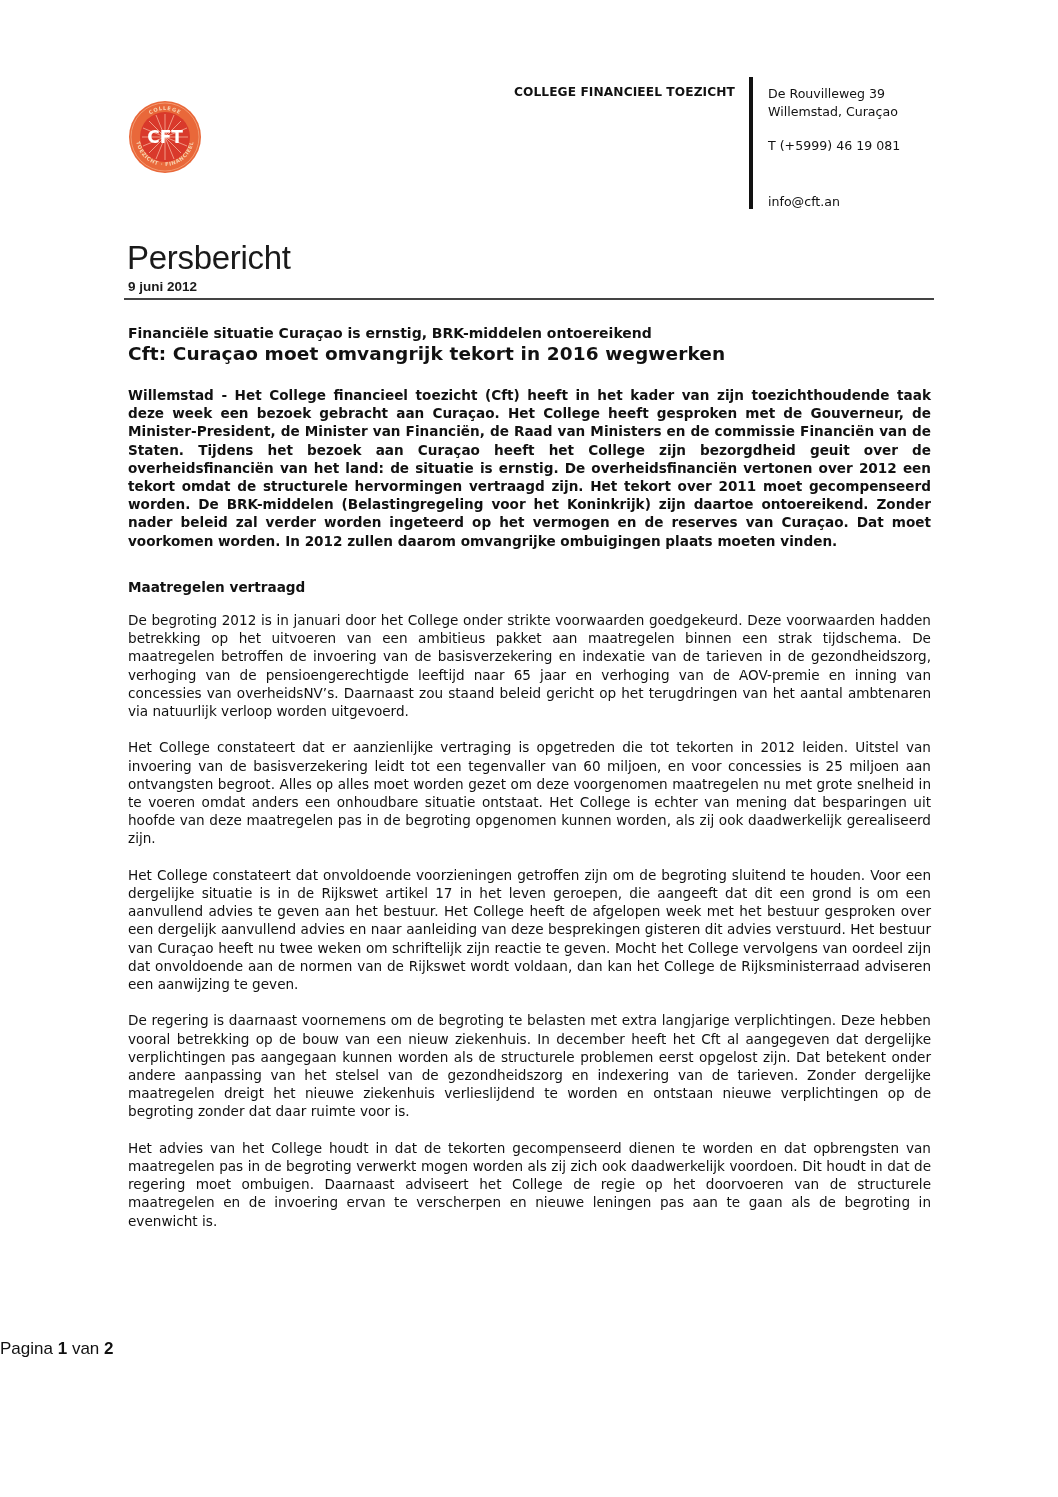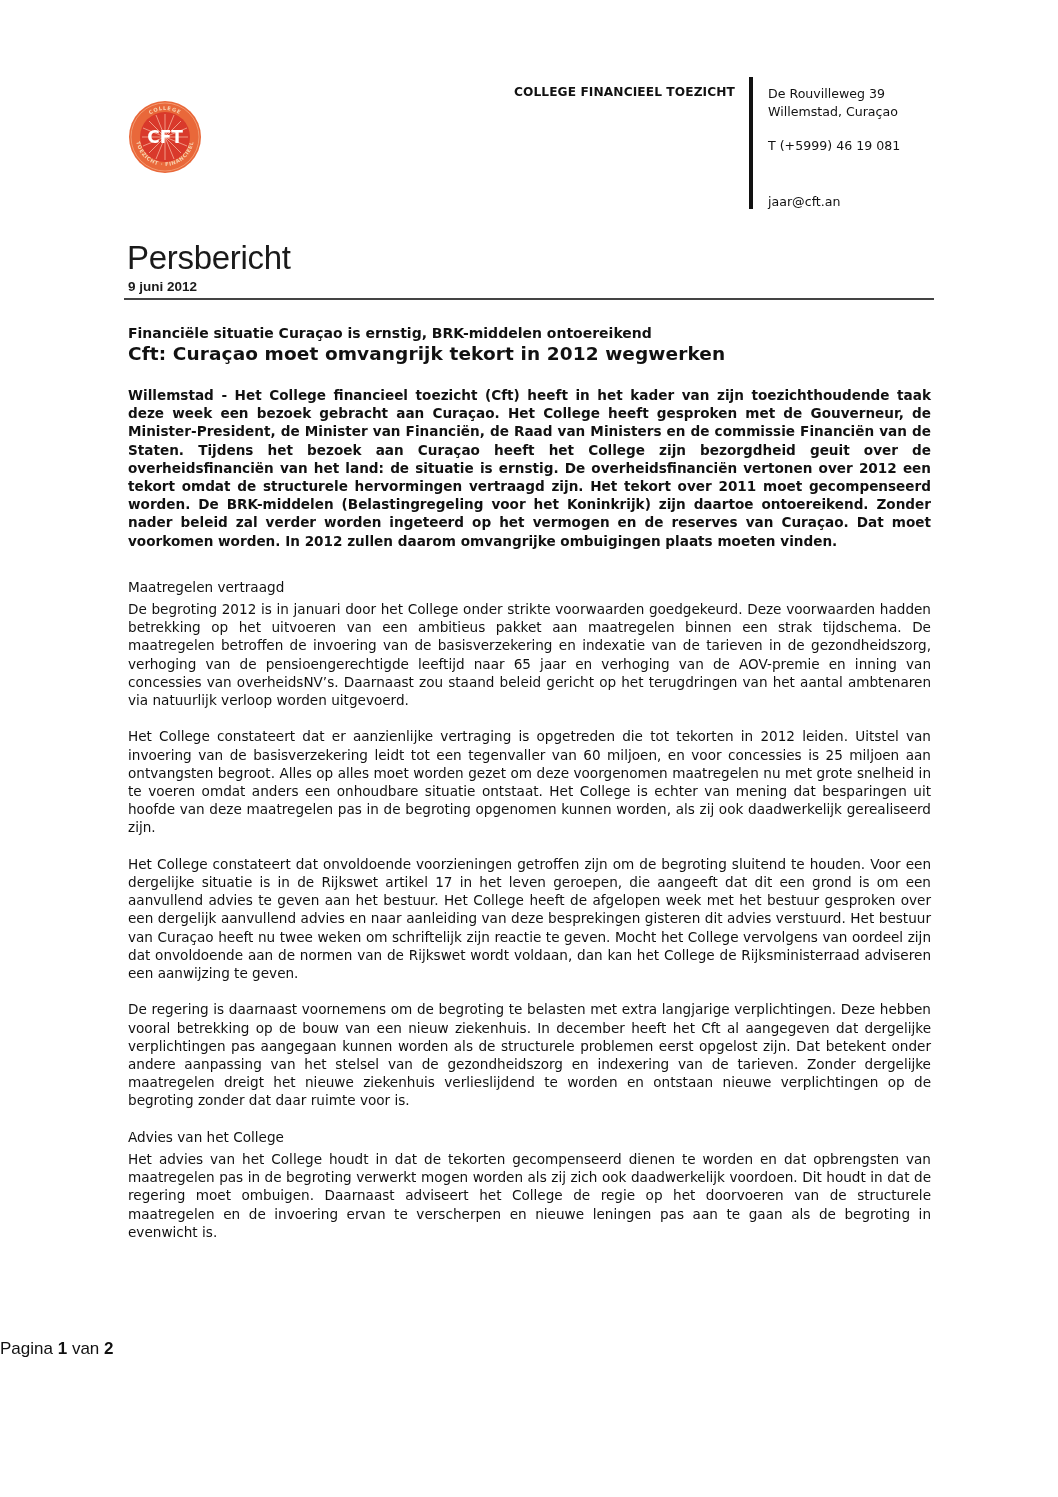--- a/index.html
+++ b/index.html
@@ -110,26 +110,26 @@
     .content p {
       margin: 0 0 18.2px 0;
       text-align: justify;
     }
     .content p.lead {
       font-weight: bold;
       margin-bottom: 28px;
     }
     .content h3 {
       font-size: 13.6px;
-      font-weight: normal;
+      font-weight: bold;
       margin: 0;
       line-height: 18.2px;
     }
     .content h3 + p {
-      margin-top: 4px;
+      margin-top: 15px;
     }
     .footer {
       position: absolute;
       left: 0;
       width: 1058px;
       top: 1339px;
       text-align: left;
       font-family: "Liberation Sans", "DejaVu Sans", sans-serif;
       font-size: 17px;
       color: #111;
@@ -168,40 +168,39 @@
   </svg>
 </div>
 
 <div class="org-name">COLLEGE FINANCIEEL TOEZICHT</div>
 <div class="vbar"></div>
 
 <div class="address">
   <span class="line">De Rouvilleweg 39</span>
   <span class="line">Willemstad, Curaçao</span>
   <span class="line phone">T (+5999) 46 19 081</span>
-  <span class="line email">jaar@cft.an</span>
+  <span class="line email">info@cft.an</span>
 </div>
 
 <h1 class="doc-title">Persbericht</h1>
 <div class="doc-date">9 juni 2012</div>
 <div class="hrule"></div>
 
 <h2 class="subhead">Financiële situatie Curaçao is ernstig, BRK-middelen ontoereikend</h2>
-<h2 class="headline">Cft: Curaçao moet omvangrijk tekort in 2012 wegwerken</h2>
+<h2 class="headline">Cft: Curaçao moet omvangrijk tekort in 2016 wegwerken</h2>
 
 <div class="content">
   <p class="lead">Willemstad - Het College financieel toezicht (Cft) heeft in het kader van zijn toezichthoudende taak deze week een bezoek gebracht aan Curaçao. Het College heeft gesproken met de Gouverneur, de Minister-President, de Minister van Financiën, de Raad van Ministers en de commissie Financiën van de Staten. Tijdens het bezoek aan Curaçao heeft het College zijn bezorgdheid geuit over de overheidsfinanciën van het land: de situatie is ernstig. De overheidsfinanciën vertonen over 2012 een tekort omdat de structurele hervormingen vertraagd zijn. Het tekort over 2011 moet gecompenseerd worden. De BRK-middelen (Belastingregeling voor het Koninkrijk) zijn daartoe ontoereikend. Zonder nader beleid zal verder worden ingeteerd op het vermogen en de reserves van Curaçao. Dat moet voorkomen worden. In 2012 zullen daarom omvangrijke ombuigingen plaats moeten vinden.</p>
 
   <h3>Maatregelen vertraagd</h3>
   <p>De begroting 2012 is in januari door het College onder strikte voorwaarden goedgekeurd. Deze voorwaarden hadden betrekking op het uitvoeren van een ambitieus pakket aan maatregelen binnen een strak tijdschema. De maatregelen betroffen de invoering van de basisverzekering en indexatie van de tarieven in de gezondheidszorg, verhoging van de pensioengerechtigde leeftijd naar 65 jaar en verhoging van de AOV-premie en inning van concessies van overheidsNV’s. Daarnaast zou staand beleid gericht op het terugdringen van het aantal ambtenaren via natuurlijk verloop worden uitgevoerd.</p>
   <p>Het College constateert dat er aanzienlijke vertraging is opgetreden die tot tekorten in 2012 leiden. Uitstel van invoering van de basisverzekering leidt tot een tegenvaller van 60 miljoen, en voor concessies is 25 miljoen aan ontvangsten begroot. Alles op alles moet worden gezet om deze voorgenomen maatregelen nu met grote snelheid in te voeren omdat anders een onhoudbare situatie ontstaat. Het College is echter van mening dat besparingen uit hoofde van deze maatregelen pas in de begroting opgenomen kunnen worden, als zij ook daadwerkelijk gerealiseerd zijn.</p>
   <p>Het College constateert dat onvoldoende voorzieningen getroffen zijn om de begroting sluitend te houden. Voor een dergelijke situatie is in de Rijkswet artikel 17 in het leven geroepen, die aangeeft dat dit een grond is om een aanvullend advies te geven aan het bestuur. Het College heeft de afgelopen week met het bestuur gesproken over een dergelijk aanvullend advies en naar aanleiding van deze besprekingen gisteren dit advies verstuurd. Het bestuur van Curaçao heeft nu twee weken om schriftelijk zijn reactie te geven. Mocht het College vervolgens van oordeel zijn dat onvoldoende aan de normen van de Rijkswet wordt voldaan, dan kan het College de Rijksministerraad adviseren een aanwijzing te geven.</p>
   <p>De regering is daarnaast voornemens om de begroting te belasten met extra langjarige verplichtingen. Deze hebben vooral betrekking op de bouw van een nieuw ziekenhuis. In december heeft het Cft al aangegeven dat dergelijke verplichtingen pas aangegaan kunnen worden als de structurele problemen eerst opgelost zijn. Dat betekent onder andere aanpassing van het stelsel van de gezondheidszorg en indexering van de tarieven. Zonder dergelijke maatregelen dreigt het nieuwe ziekenhuis verlieslijdend te worden en ontstaan nieuwe verplichtingen op de begroting zonder dat daar ruimte voor is.</p>
 
-  <h3>Advies van het College</h3>
   <p>Het advies van het College houdt in dat de tekorten gecompenseerd dienen te worden en dat opbrengsten van maatregelen pas in de begroting verwerkt mogen worden als zij zich ook daadwerkelijk voordoen. Dit houdt in dat de regering moet ombuigen. Daarnaast adviseert het College de regie op het doorvoeren van de structurele maatregelen en de invoering ervan te verscherpen en nieuwe leningen pas aan te gaan als de begroting in evenwicht is.</p>
 </div>
 
 <div class="footer">
   <span>Pagina</span>
   <b>1</b>
   <span>van</span>
   <b>2</b>
 </div>
 

